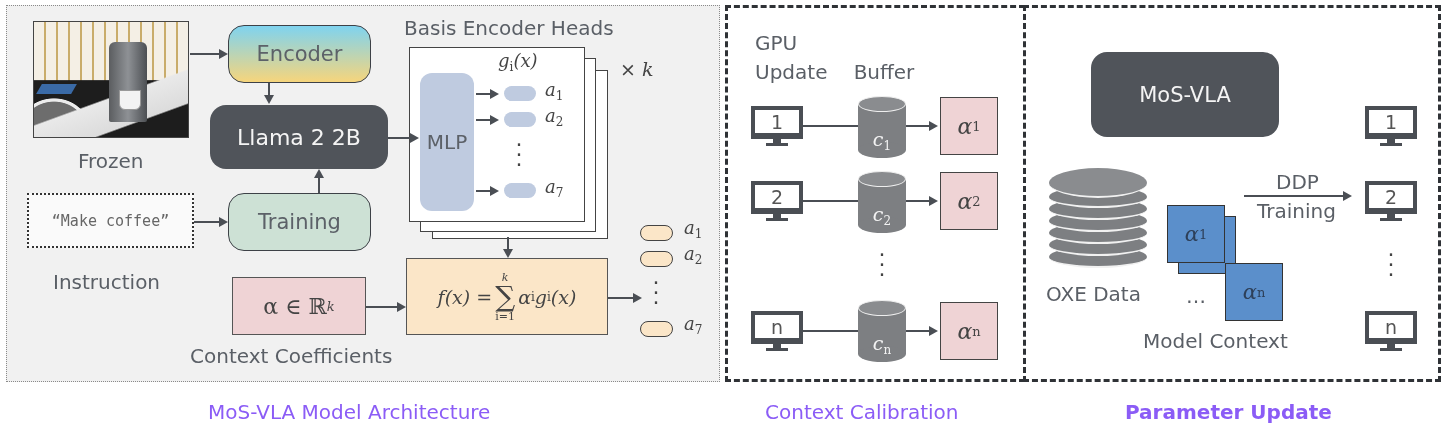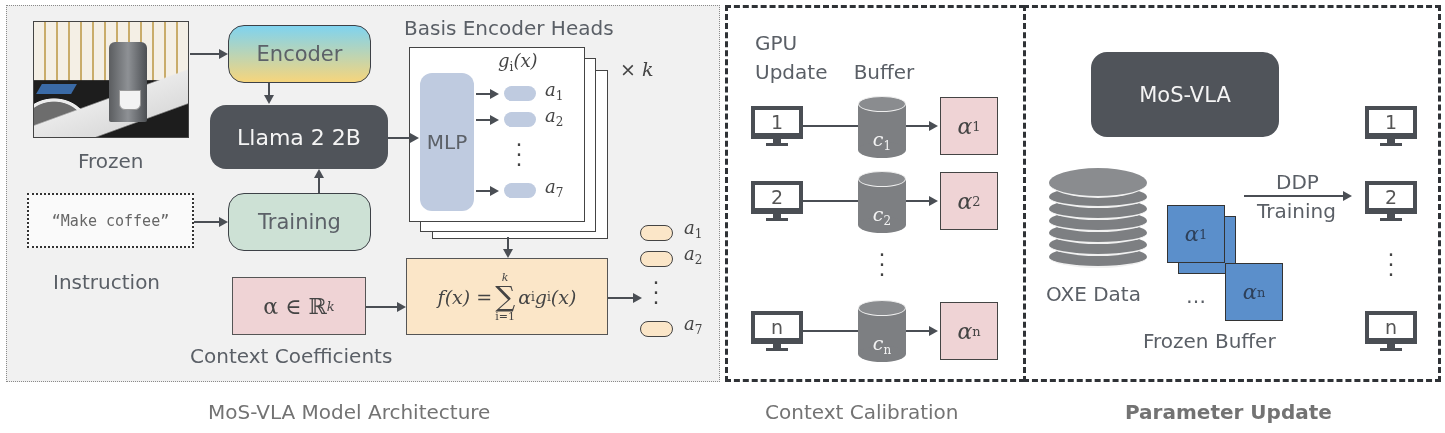--- a/index.html
+++ b/index.html
@@ -5,21 +5,21 @@
   html, body { margin: 0; padding: 0; background: #ffffff; }
   body { width: 1445px; height: 433px; position: relative; overflow: hidden;
          font-family: "DejaVu Sans", sans-serif; color: #555a60; }
   .abs { position: absolute; }
   .panel1 { left: 6px; top: 5px; width: 714px; height: 377px; background: #f1f1f1;
             border: 1px dotted #8a8a8a; box-sizing: border-box; }
   .panel-dash { border: 3px dashed #2f3236; box-sizing: border-box; border-top-style: dashed; }
   .panel2 { left: 725px; top: 5px; width: 300px; height: 377px; border-right: none; }
   .panel3 { left: 1023px; top: 5px; width: 418px; height: 377px; }
   .lbl { font-size: 20px; color: #5a5f66; white-space: nowrap; }
-  .caption { font-size: 20px; color: #737373; top: 400px; white-space: nowrap; }
+  .caption { font-size: 20px; color: #8b5cf6; top: 400px; white-space: nowrap; }
   .box { display: flex; align-items: center; justify-content: center; box-sizing: border-box; }
   .encoder { left: 228px; top: 25px; width: 143px; height: 58px; border: 1.5px solid #3d4147;
              border-radius: 16px; background: linear-gradient(#7fd3ef, #f6d57c); font-size: 21px; color: #5c6168; }
   .llama { left: 210px; top: 105px; width: 178px; height: 64px; border-radius: 16px;
            background: #50545a; color: #f4f4f4; font-size: 22px; }
   .tokenizer { left: 228px; top: 193px; width: 143px; height: 58px; border: 1.5px solid #3d4147;
                border-radius: 16px; background: #cde1d5; font-size: 21px; color: #5c6168; }
   .instr { left: 27px; top: 193px; width: 167px; height: 55px; border: 2px dotted #333; background: #fafafa;
            font-family: "DejaVu Sans Mono", monospace; font-size: 15px; color: #666; }
   .alpha-box { left: 232px; top: 277px; width: 134px; height: 58px; border: 1.5px solid #555;
@@ -278,21 +278,21 @@
 <div class="abs box blue-sq" style="left:1178px;top:216px;"></div>
 <div class="abs box blue-sq" style="left:1167px;top:205px;">
   <span>α</span>
     <span class="sup">1</span>
 </div>
 <div class="abs box blue-sq" style="left:1225px;top:263px;">
   <span>α</span>
     <span class="sup">n</span>
 </div>
 <div class="abs lbl" style="left:1186px;top:284px;">…</div>
-<div class="abs lbl" style="left:1143px;top:329px;">Frozen Buffer</div>
+<div class="abs lbl" style="left:1143px;top:329px;">Model Context</div>
 
 <div class="abs lbl" style="left:1276px;top:170px;">DDP</div>
 <div class="abs arrow-line" style="left:1244px;top:195px;width:100px;"></div>
 <div class="abs ah-r" style="left:1343px;top:191px;"></div>
 <div class="abs lbl" style="left:1257px;top:199px;">Training</div>
 
 <div class="abs monitor" style="left:1365px;top:106px;">
   <div class="mon-screen">
       <span>1</span>
     </div>

